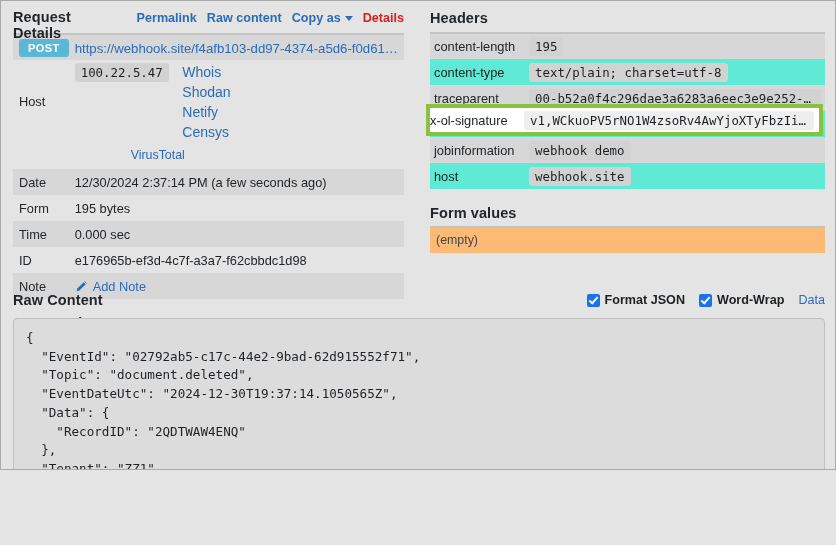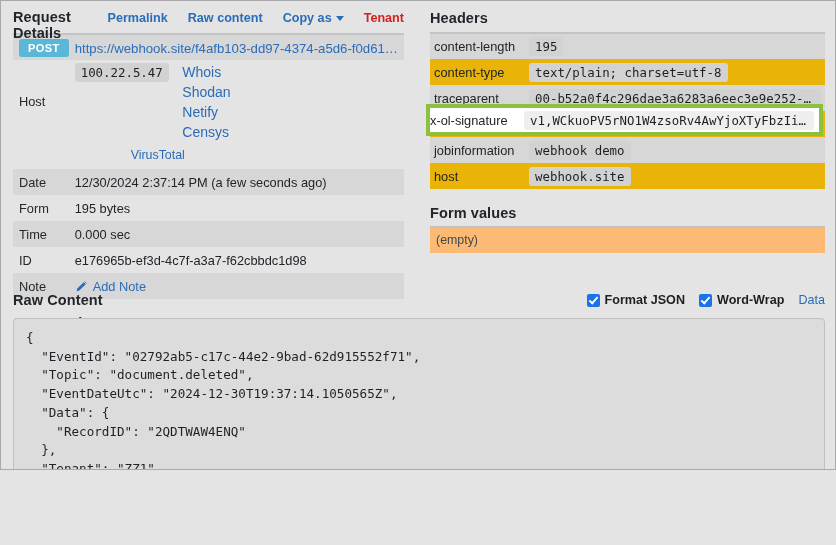--- a/index.html
+++ b/index.html
@@ -29,21 +29,21 @@
   
   .col-left  { position: absolute; left: 12px;  top: 8px; width: 391px; }
   .col-right { position: absolute; left: 429px; top: 8px; width: 395px; }
 
   
   .rd-head {
     display: flex; align-items: baseline;
     height: 24px;
   }
   .rd-head .panel-title { margin-right: 28px; }
-  .rd-actions { display: flex; align-items: baseline; gap: 20px; font-size: 12.6px; font-weight: bold; }
+  .rd-actions { display: flex; align-items: baseline; gap: 10px; font-size: 12.6px; font-weight: bold; }
   .rd-actions .act { color: #2b6cb8; cursor: pointer; white-space: nowrap; }
   .rd-actions .danger { color: #d32020; }
   .caret {
     display: inline-block; width: 0; height: 0; margin-left: 4px;
     border-left: 4px solid transparent; border-right: 4px solid transparent;
     border-top: 5px solid #2b6cb8; vertical-align: middle;
   }
 
   
   .kv { width: 100%; border-collapse: collapse; }
@@ -100,21 +100,21 @@
     font-size: 12.4px;
     color: #44484c;
     padding: 5px 6px 6px 6px;
   }
 
   
   .hdr-wrap { margin-top: 5px; }
   .hdr { width: 100%; border-collapse: collapse; table-layout: fixed; }
   .hdr tr { height: 26px; }
   .hdr tr.odd  { background: #d7d7d7; }
-  .hdr tr.even { background: #eab308; }
+  .hdr tr.even { background: #5eead4; }
   .hdr td { font-size: 12.8px; color: #212529; vertical-align: middle; }
   .hdr td.k { width: 98px; padding-left: 4px; white-space: nowrap; }
   .hdr td.v { padding-right: 4px; overflow: hidden; }
   .hdr td.v .chip {
     max-width: 292px; overflow: hidden; text-overflow: ellipsis;
     white-space: nowrap; vertical-align: middle;
   }
 
   
   .hl-box {
@@ -183,21 +183,21 @@
 <div id="page">
 
   <div class="col-left">
 
     <div class="rd-head">
       <span class="panel-title">Request Details</span>
       <span class="rd-actions">
         <span class="act">Permalink</span>
         <span class="act">Raw content</span>
         <span class="act"><span>Copy as</span><i class="caret"></i></span>
-        <span class="act danger">Tenant</span>
+        <span class="act danger">Details</span>
       </span>
     </div>
 
     <table class="kv">
       <tbody>
           <tr class="odd topline">
         <td class="k">
           <span class="badge-post">POST</span>
         </td>
         <td class="v">

